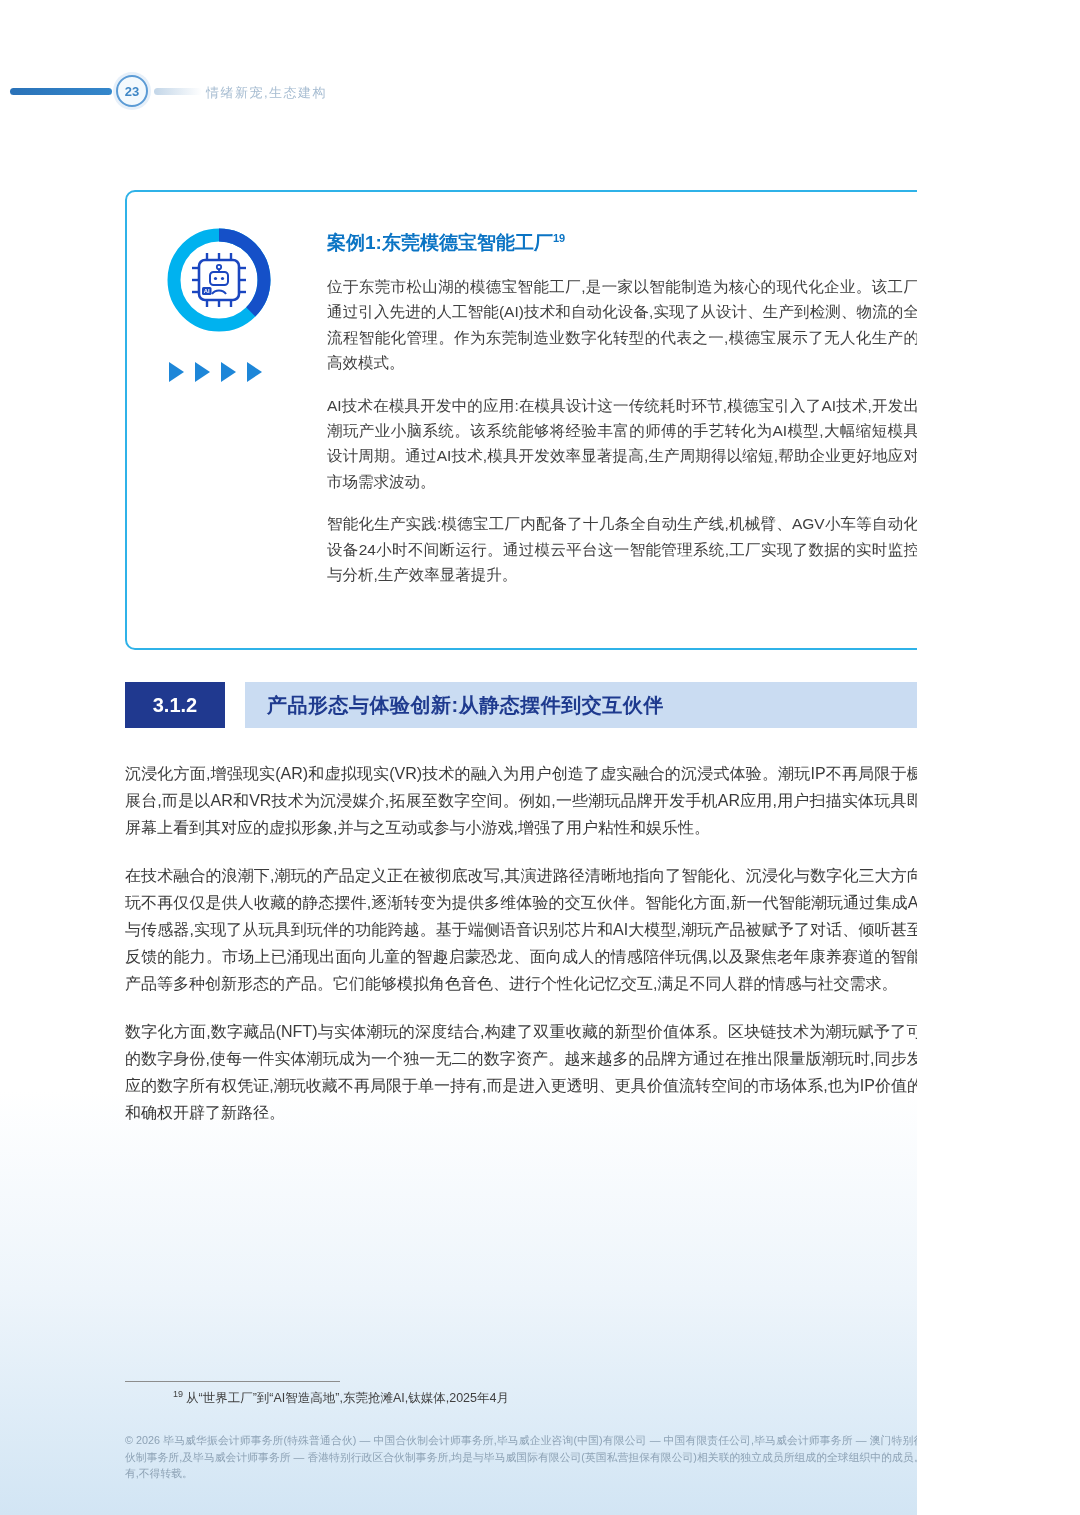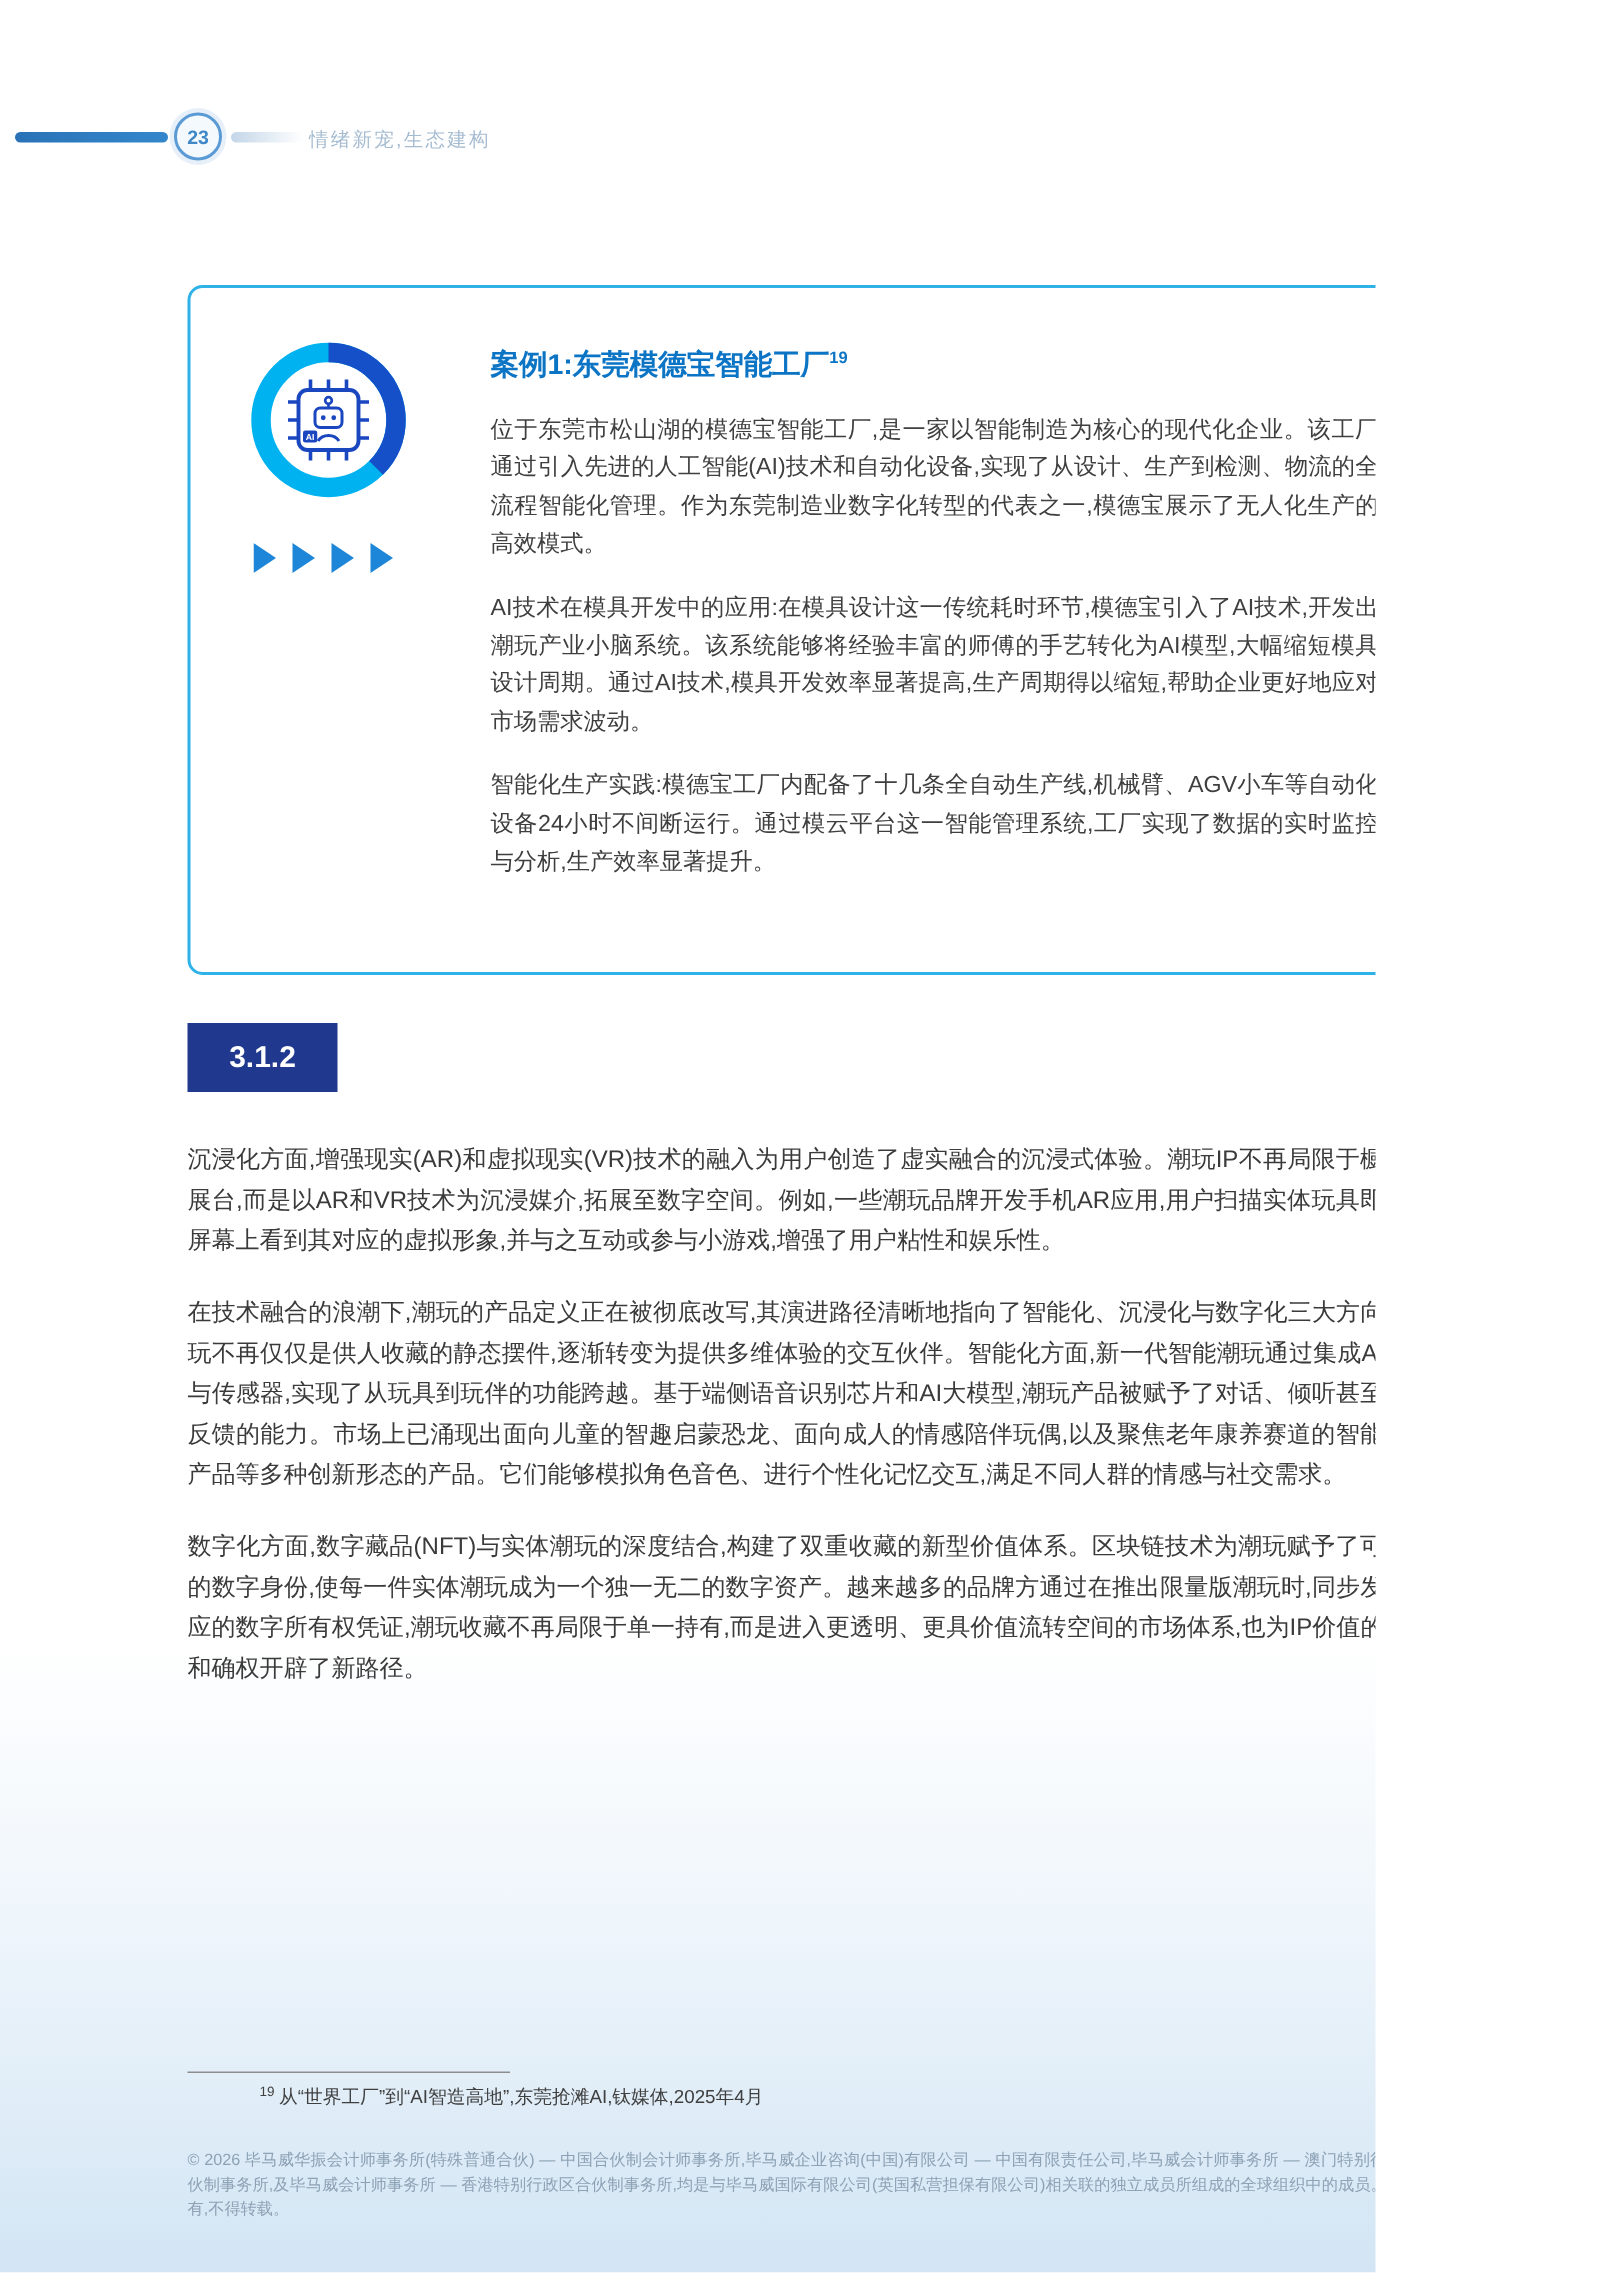--- a/index.html
+++ b/index.html
@@ -193,20 +193,21 @@
     <div class="case-content">
       <h3 class="case-title"><span>案例1:东莞模德宝智能工厂</span><sup>19</sup></h3>
       <p class="case-para">位于东莞市松山湖的模德宝智能工厂,是一家以智能制造为核心的现代化企业。该工厂通过引入先进的人工智能(AI)技术和自动化设备,实现了从设计、生产到检测、物流的全流程智能化管理。作为东莞制造业数字化转型的代表之一,模德宝展示了无人化生产的高效模式。</p>
       <p class="case-para">AI技术在模具开发中的应用:在模具设计这一传统耗时环节,模德宝引入了AI技术,开发出潮玩产业小脑系统。该系统能够将经验丰富的师傅的手艺转化为AI模型,大幅缩短模具设计周期。通过AI技术,模具开发效率显著提高,生产周期得以缩短,帮助企业更好地应对市场需求波动。</p>
       <p class="case-para">智能化生产实践:模德宝工厂内配备了十几条全自动生产线,机械臂、AGV小车等自动化设备24小时不间断运行。通过模云平台这一智能管理系统,工厂实现了数据的实时监控与分析,生产效率显著提升。</p>
     </div>
   </section>
 
   <div class="section-header">
     <div class="section-number">3.1.2</div>
+    <div class="section-title">产品形态与体验创新:从静态摆件到交互伙伴</div>
   </div>
 
   <main class="body-text">
     <p>沉浸化方面,增强现实(AR)和虚拟现实(VR)技术的融入为用户创造了虚实融合的沉浸式体验。潮玩IP不再局限于橱窗或展台,而是以AR和VR技术为沉浸媒介,拓展至数字空间。例如,一些潮玩品牌开发手机AR应用,用户扫描实体玩具即可在屏幕上看到其对应的虚拟形象,并与之互动或参与小游戏,增强了用户粘性和娱乐性。</p>
     <p>在技术融合的浪潮下,潮玩的产品定义正在被彻底改写,其演进路径清晰地指向了智能化、沉浸化与数字化三大方向。潮玩不再仅仅是供人收藏的静态摆件,逐渐转变为提供多维体验的交互伙伴。智能化方面,新一代智能潮玩通过集成AI芯片与传感器,实现了从玩具到玩伴的功能跨越。基于端侧语音识别芯片和AI大模型,潮玩产品被赋予了对话、倾听甚至情感反馈的能力。市场上已涌现出面向儿童的智趣启蒙恐龙、面向成人的情感陪伴玩偶,以及聚焦老年康养赛道的智能陪伴产品等多种创新形态的产品。它们能够模拟角色音色、进行个性化记忆交互,满足不同人群的情感与社交需求。</p>
     <p>数字化方面,数字藏品(NFT)与实体潮玩的深度结合,构建了双重收藏的新型价值体系。区块链技术为潮玩赋予了可验证的数字身份,使每一件实体潮玩成为一个独一无二的数字资产。越来越多的品牌方通过在推出限量版潮玩时,同步发行对应的数字所有权凭证,潮玩收藏不再局限于单一持有,而是进入更透明、更具价值流转空间的市场体系,也为IP价值的延伸和确权开辟了新路径。</p>
   </main>
 
   <div class="footnote-rule"></div>
   <p class="footnote"><sup>19</sup><span>从“世界工厂”到“AI智造高地”,东莞抢滩AI,钛媒体,2025年4月</span></p>

